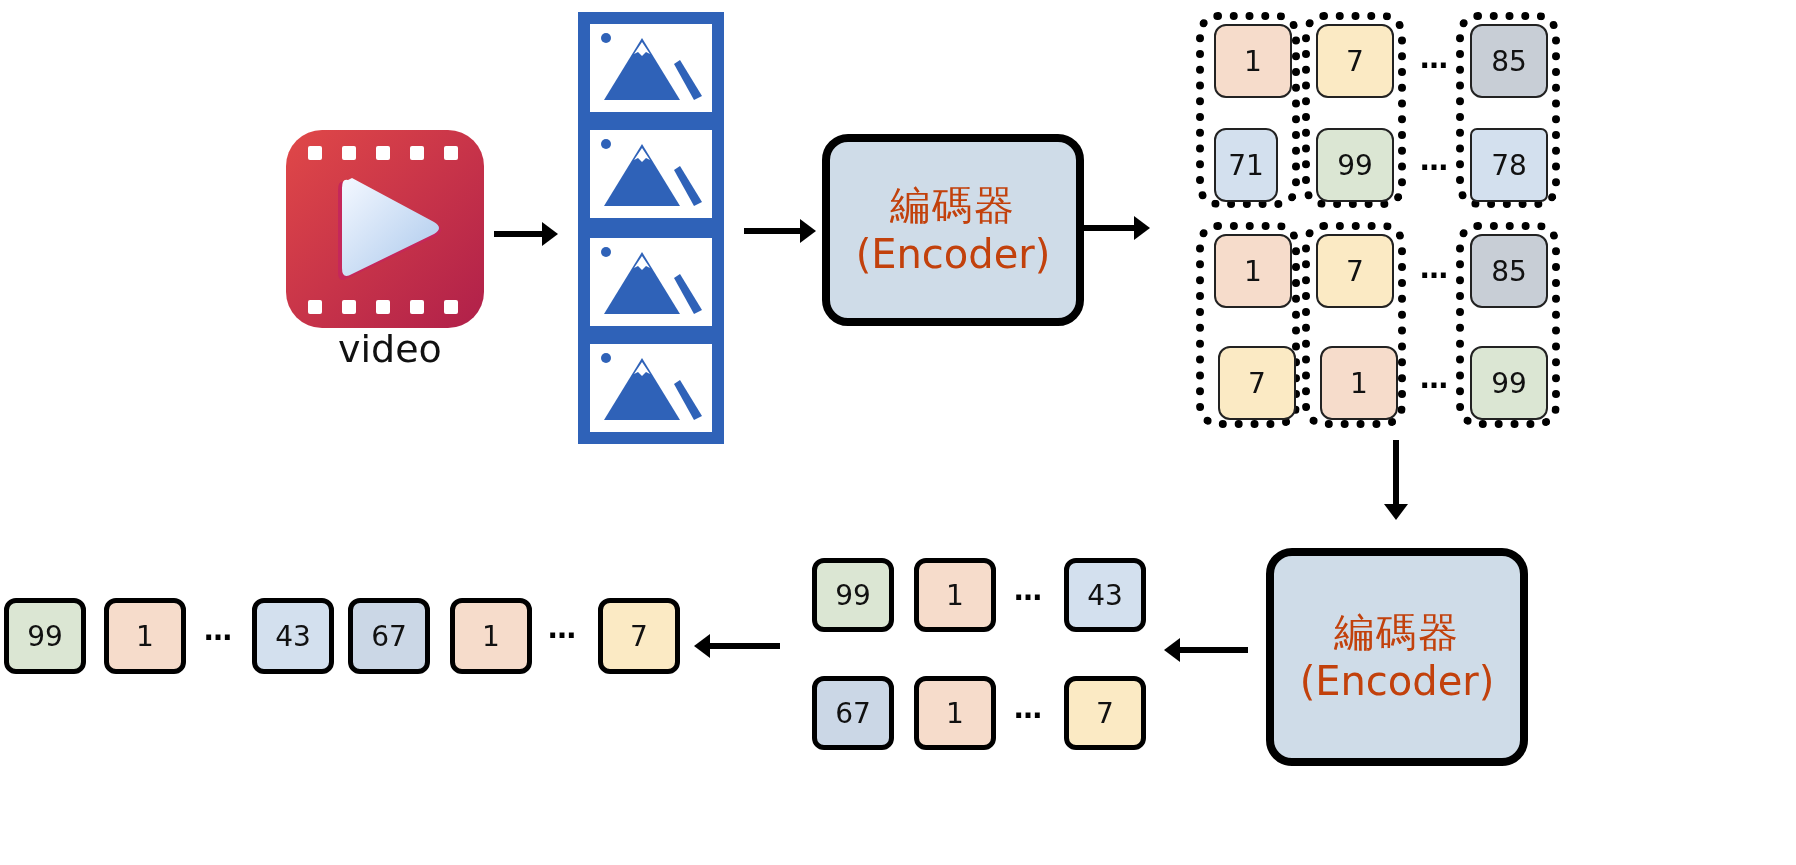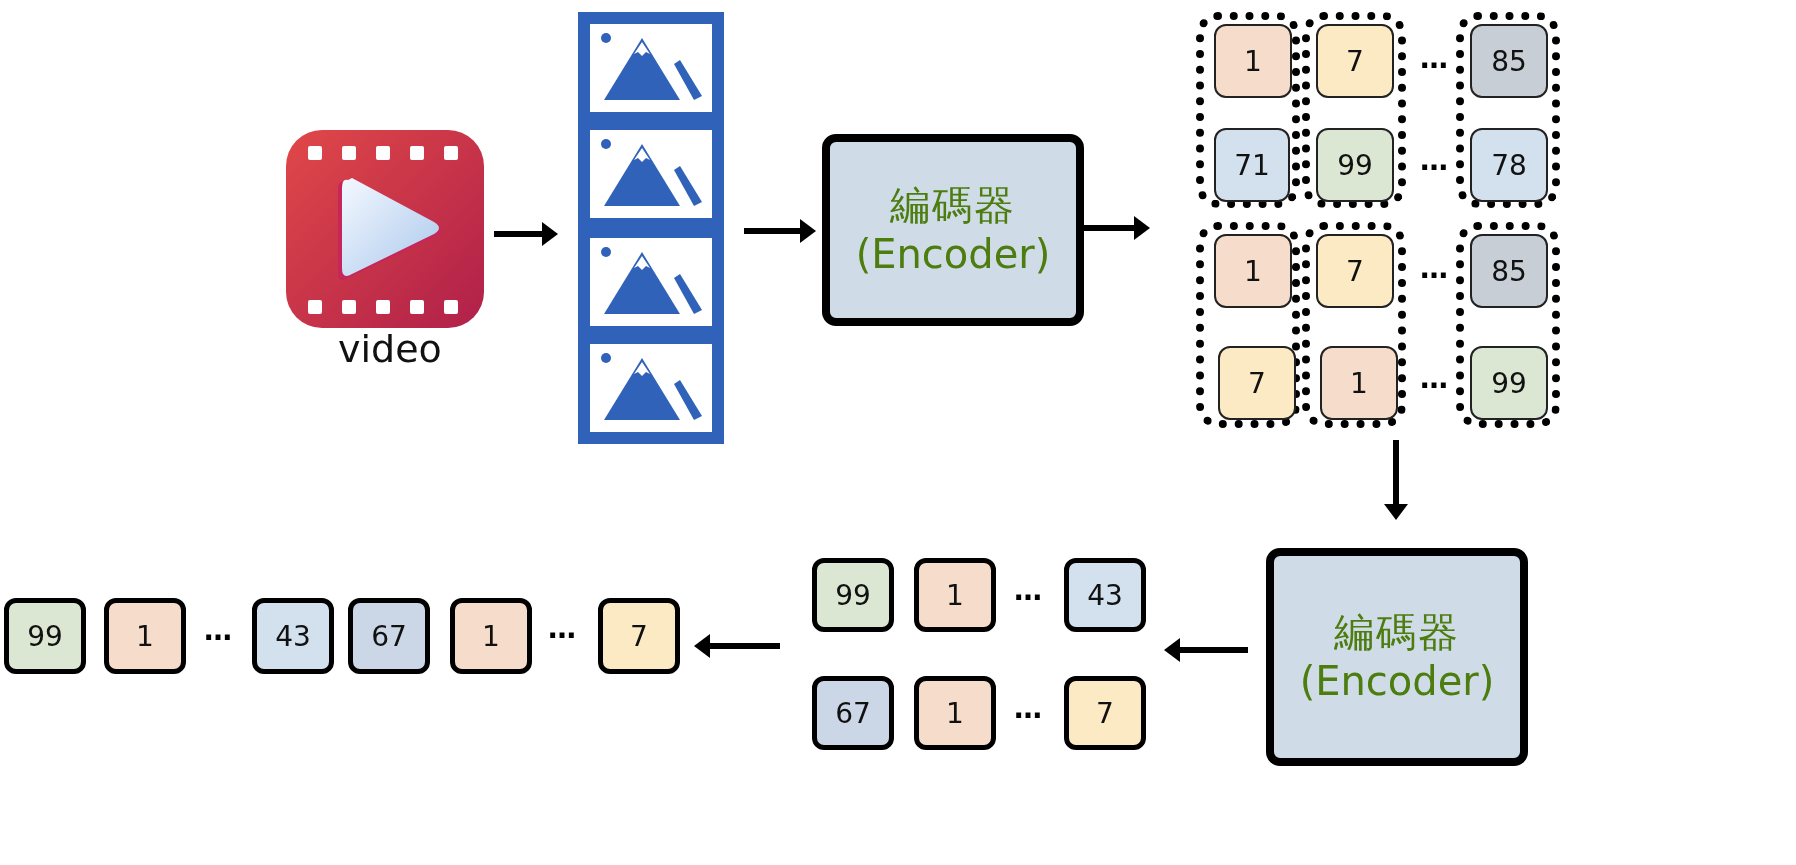--- a/index.html
+++ b/index.html
@@ -6,21 +6,21 @@
   body { width:1796px; height:865px; position:relative; overflow:hidden; font-family:"DejaVu Sans", sans-serif; }
   .abs { position:absolute; }
   .arrow-h { position:absolute; height:6px; background:#000; }
   .arrow-h.right::after { content:""; position:absolute; right:-14px; top:-9px; border-left:16px solid #000; border-top:12px solid transparent; border-bottom:12px solid transparent; }
   .arrow-h.left::before { content:""; position:absolute; left:-14px; top:-9px; border-right:16px solid #000; border-top:12px solid transparent; border-bottom:12px solid transparent; }
   .arrow-v { position:absolute; width:6px; background:#000; }
   .arrow-v.down::after { content:""; position:absolute; bottom:-14px; left:-9px; border-top:16px solid #000; border-left:12px solid transparent; border-right:12px solid transparent; }
   .frame { position:absolute; width:146px; height:112px; background:#2f62b8; box-sizing:border-box; }
   .frame .inner { position:absolute; left:12px; top:12px; right:12px; bottom:12px; background:#fff; }
 
-  .encoder { position:absolute; box-sizing:border-box; border:8px solid #000; border-radius:14px; background:#cfdce8; display:flex; flex-direction:column; align-items:center; justify-content:center; color:#4d7c0f; }
+  .encoder { position:absolute; box-sizing:border-box; border:8px solid #000; border-radius:26px; background:#cfdce8; display:flex; flex-direction:column; align-items:center; justify-content:center; color:#c2410c; }
   .encoder .zh { font-size:40px; line-height:1.2; letter-spacing:2px; }
   .encoder .en { font-size:40px; line-height:1.25; }
 
   .tok { position:absolute; box-sizing:border-box; border-radius:12px; display:flex; align-items:center; justify-content:center; font-size:28px; color:#111; }
   .tok.thin { border:2px solid #222; }
   .tok.thick { border:5px solid #000; }
   .dots { position:absolute; font-size:28px; font-weight:bold; color:#000; letter-spacing:1px; }
   .group { position:absolute; box-sizing:border-box; border:8px dotted #000; border-radius:22px; }
 
   .label { position:absolute; font-size:38px; color:#111; }
@@ -130,27 +130,27 @@
       <svg width="122" height="88" viewBox="0 0 122 88" style="position:absolute;left:0;top:0">
         <circle cx="16" cy="14" r="5" fill="#2f62b8"></circle>
         <path d="M14 76 L52 14 L90 76 Z" fill="#2f62b8"></path>
         <path d="M44 30 L52 18 L60 30 L56 28 L52 32 L48 28 Z" fill="#fff"></path>
         <path d="M84 40 L90 36 L112 72 L104 76 Z" fill="#2f62b8"></path>
       </svg>
     </div>
   </div>
 <div class="group" style="left: 1196px; top: 12px; width: 104px; height: 196px;"></div>
 <div class="tok thin" style="left: 1214px; top: 24px; width: 78px; height: 74px; background: rgb(246, 220, 203);">1</div>
-<div class="tok thin" style="left: 1214px; top: 128px; width: 76px; height: 74px; background: rgb(211, 224, 238);">71</div>
+<div class="tok thin" style="left: 1214px; top: 128px; width: 64px; height: 74px; background: rgb(211, 224, 238);">71</div>
 <div class="group" style="left: 1302px; top: 12px; width: 104px; height: 196px;"></div>
 <div class="tok thin" style="left: 1316px; top: 24px; width: 78px; height: 74px; background: rgb(251, 234, 196);">7</div>
 <div class="tok thin" style="left: 1316px; top: 128px; width: 78px; height: 74px; background: rgb(219, 230, 211);">99</div>
 <div class="group" style="left: 1456px; top: 12px; width: 104px; height: 196px;"></div>
 <div class="tok thin" style="left: 1470px; top: 24px; width: 78px; height: 74px; background: rgb(200, 206, 214);">85</div>
-<div class="tok thin" style="left: 1470px; top: 128px; width: 78px; height: 74px; background: rgb(211, 224, 238);">78</div>
+<div class="tok thin" style="left: 1470px; top: 128px; width: 78px; height: 74px; background: rgb(211, 224, 238); border-radius: 7px;">78</div>
 <div class="dots" style="left: 1420px; top: 42px;">…</div>
 <div class="dots" style="left: 1420px; top: 144px;">…</div>
 <div class="group" style="left: 1196px; top: 222px; width: 104px; height: 206px;"></div>
 <div class="tok thin" style="left: 1214px; top: 234px; width: 78px; height: 74px; background: rgb(246, 220, 203);">1</div>
 <div class="tok thin" style="left: 1218px; top: 346px; width: 78px; height: 74px; background: rgb(251, 234, 196);">7</div>
 <div class="group" style="left: 1302px; top: 222px; width: 104px; height: 206px;"></div>
 <div class="tok thin" style="left: 1316px; top: 234px; width: 78px; height: 74px; background: rgb(251, 234, 196);">7</div>
 <div class="tok thin" style="left: 1320px; top: 346px; width: 78px; height: 74px; background: rgb(246, 220, 203);">1</div>
 <div class="group" style="left: 1456px; top: 222px; width: 104px; height: 206px;"></div>
 <div class="tok thin" style="left: 1470px; top: 234px; width: 78px; height: 74px; background: rgb(200, 206, 214);">85</div>

